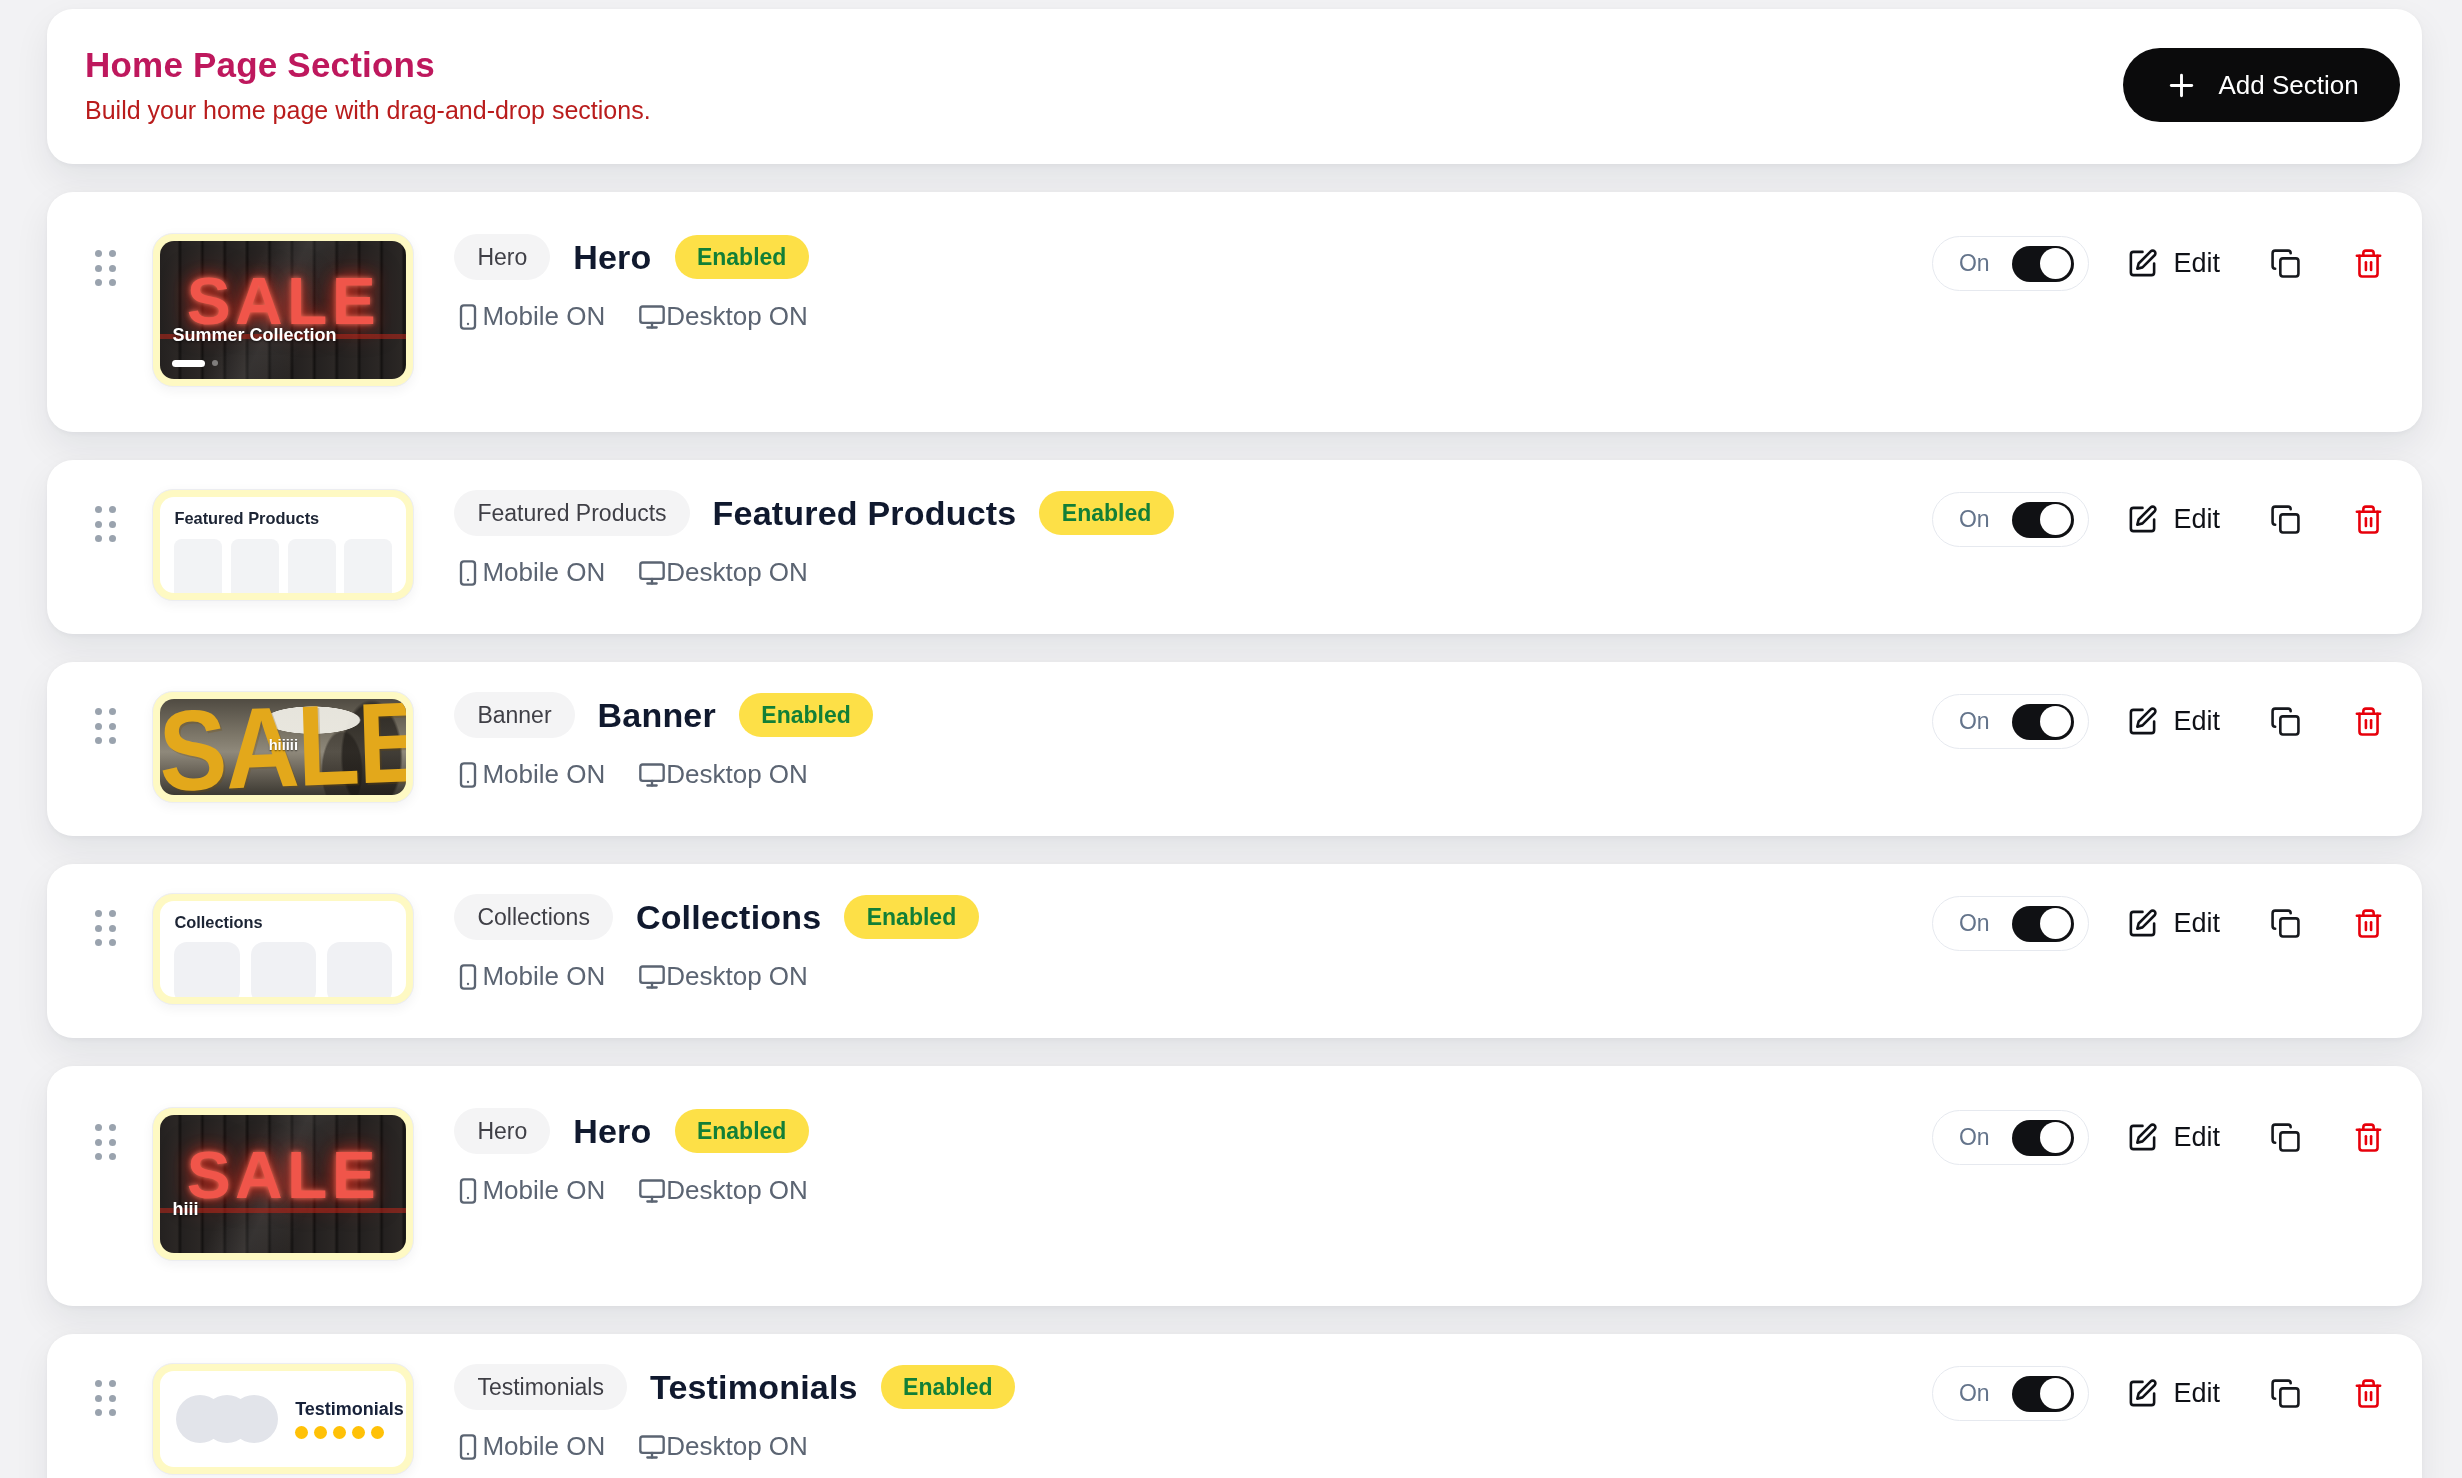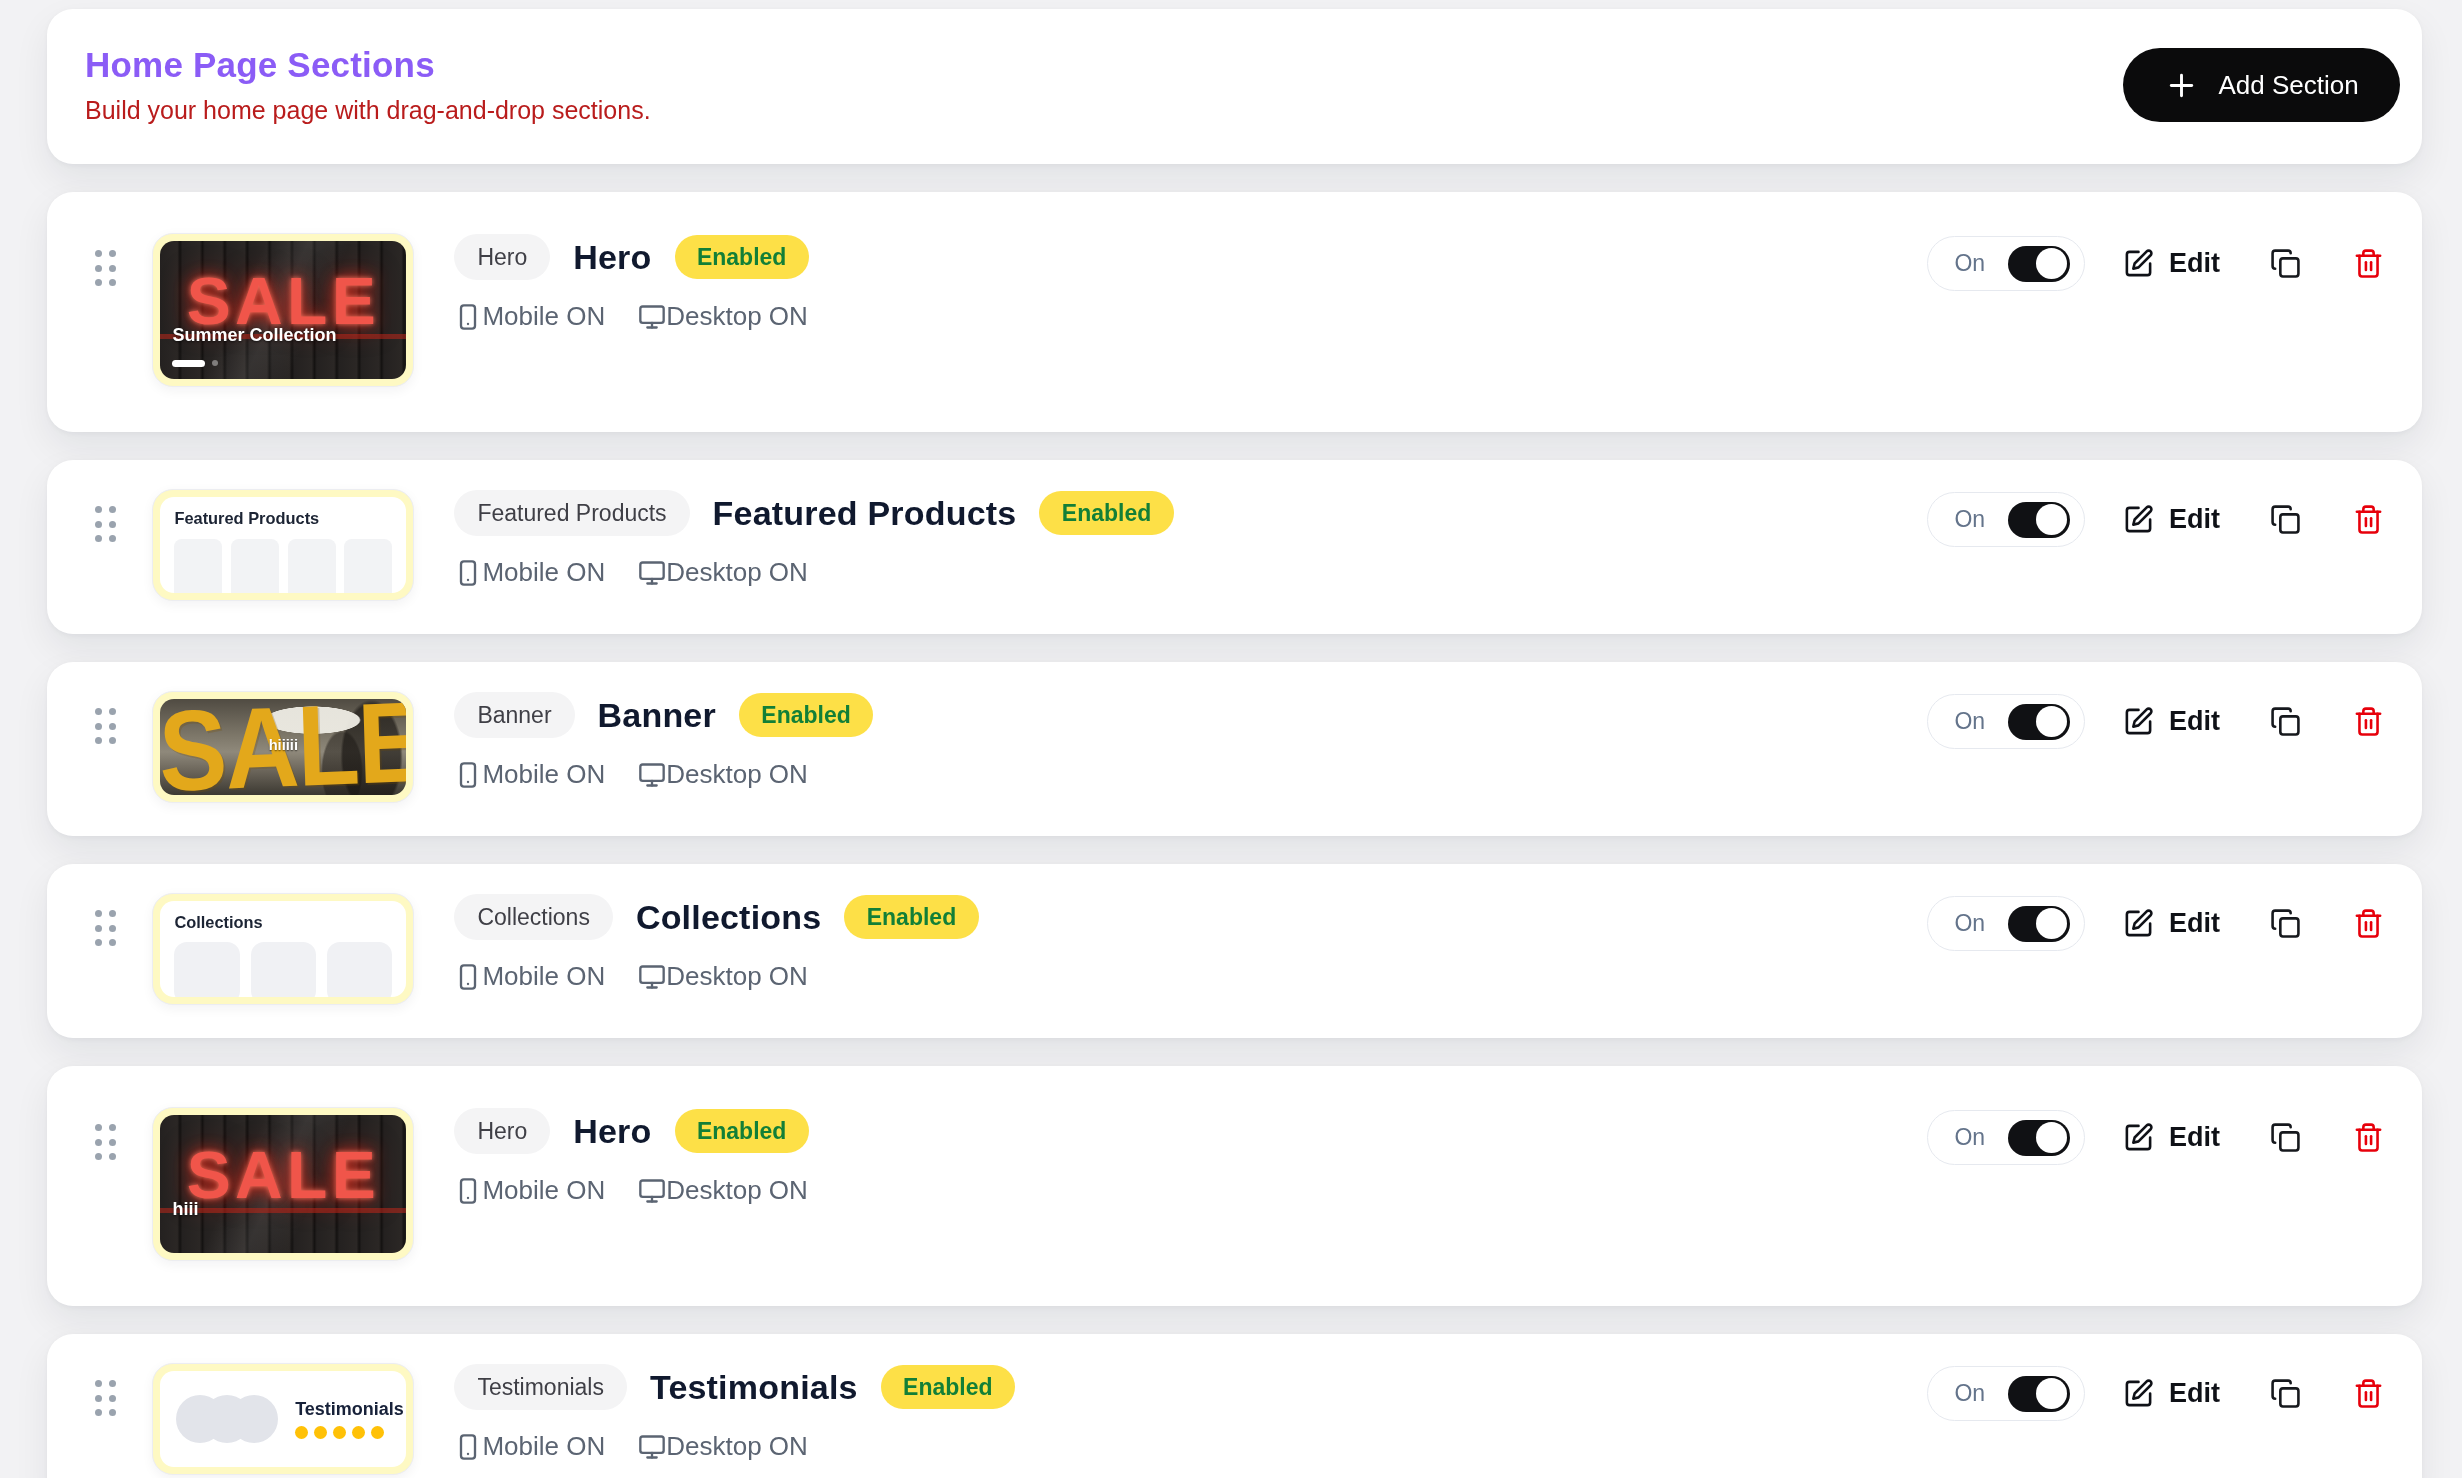--- a/index.html
+++ b/index.html
@@ -16,21 +16,21 @@
     border-radius:26px;
     box-shadow:0 15.5px 36px rgba(15,23,42,.07), 0 1.7px 5.2px rgba(15,23,42,.04);
   }
 
   
   .header {
     display:flex; align-items:center; justify-content:space-between;
     padding:31px 22.4px 33px 38px;
     min-height:155px;
   }
-  .header__title { font-size:35px; font-weight:700; color:#8b5cf6; letter-spacing:0.2px; }
+  .header__title { font-size:35px; font-weight:700; color:#be185d; letter-spacing:0.2px; }
   .header__subtitle { font-size:25px; color:#b91c1c; margin-top:10.4px; }
   .add-btn {
     display:flex; align-items:center; gap:19px;
     background:#0b0b0c; color:#ffffff; border:none; cursor:pointer;
     border-radius:863px; padding:0 41px; height:74px;
     font-size:26px; font-family:inherit;
   }
   .add-btn svg { width:35px; height:35px; }
 
   
@@ -128,21 +128,21 @@
   .toggle-pill {
     display:flex; align-items:center; gap:22.4px;
     border:1.7px solid #e6e9ef; border-radius:863px;
     padding:8.6px 14px 8.6px 26px; margin-right:38px; background:#fff;
   }
   .toggle-pill__label { font-size:23px; color:#64748b; }
   .switch { position:relative; width:62px; height:36px; border-radius:863px; background:#101114; cursor:pointer; }
   .switch__knob { position:absolute; top:2.6px; right:2.6px; width:31px; height:31px; border-radius:50%; background:#ffffff; }
   .icon-btn { display:flex; align-items:center; gap:15.5px; background:none; border:none; cursor:pointer; font-family:inherit; }
   .icon-btn svg { width:31px; height:31px; }
-  .edit-btn { color:#0f1117; font-size:27px; font-weight:700; margin-right:50px; }
+  .edit-btn { color:#0f1117; font-size:27px; font-weight:400; margin-right:50px; }
   .copy-btn { color:#16181d; margin-right:52px; }
   .trash-btn { color:#e7000b; }
 </style>
 </head>
 <body>
 
 <div class="page">
 
   <div class="card header">
     <div>

